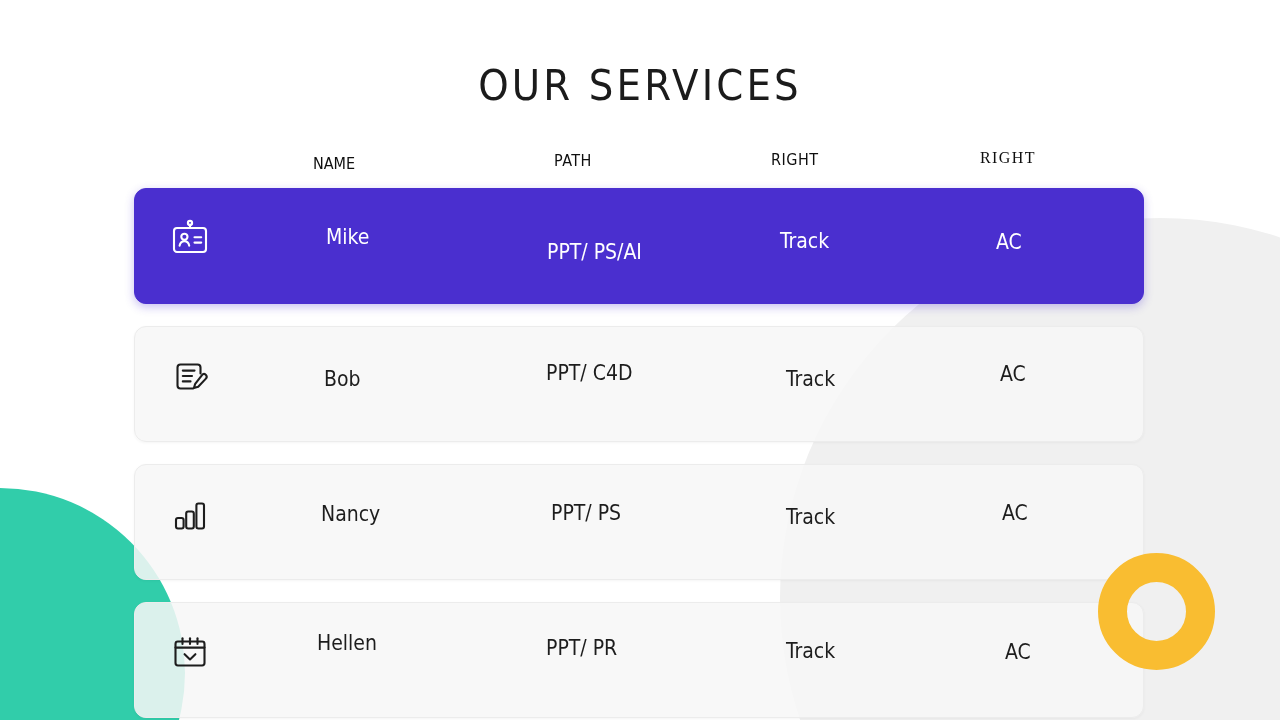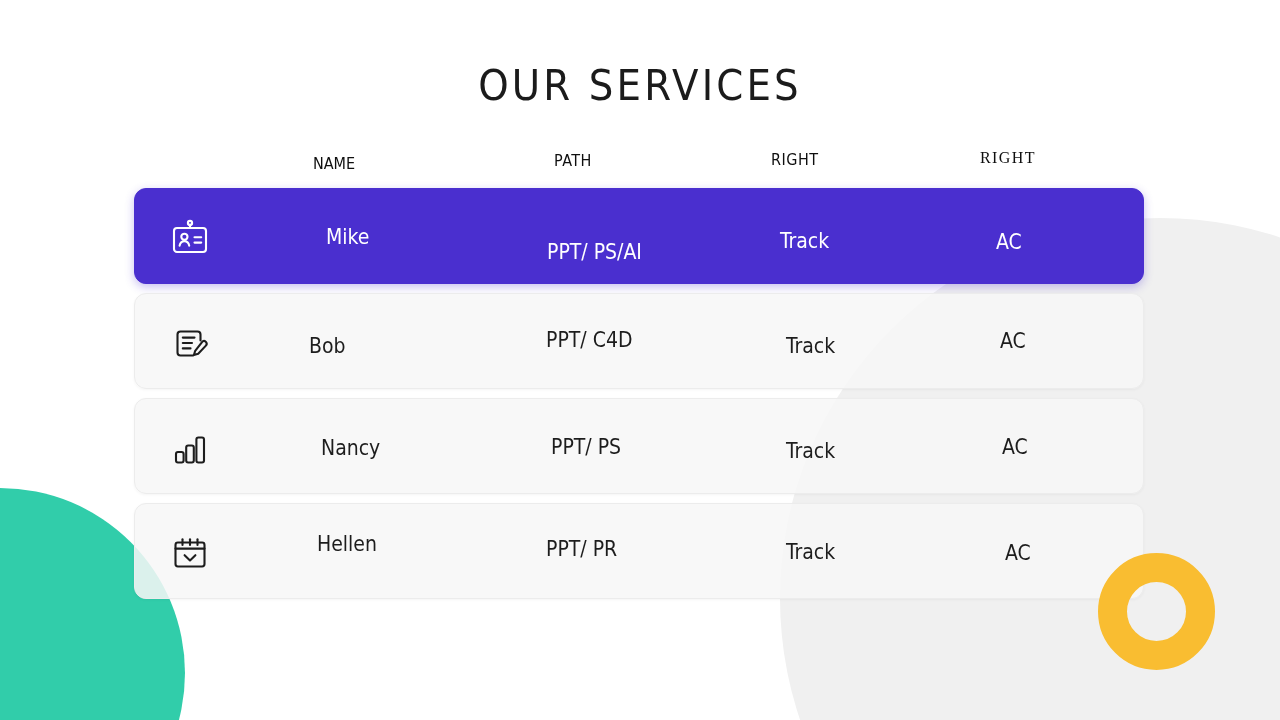--- a/index.html
+++ b/index.html
@@ -95,22 +95,22 @@
 
   .head-name  { left: 179px; top: 14px; }
   .head-skill { left: 420px; top: 11px; letter-spacing: 0.5px; }
   .head-path  { left: 637px; top: 10px; letter-spacing: 0.5px; }
   .head-right { left: 846px; top: 9px;  letter-spacing: 1.4px; font-family: Liberation Serif, serif; }
 
   .rows { position: relative; }
 
   .data-row {
     position: relative;
-    height: 96px;
-    margin-bottom: 9px;
+    height: 116px;
+    margin-bottom: 22px;
     border-radius: 12px;
     background: rgba(247,247,247,0.86);
     border: 1px solid #ececec;
     box-shadow: 0 1px 3px rgba(0,0,0,0.045);
   }
 
   .data-row.is-active {
     background: #4a2fcf;
     border-color: #4a2fcf;
     box-shadow: 0 3px 10px rgba(74,47,207,0.30);
@@ -131,21 +131,21 @@
   .cell-skill { left: 411px; }
   .cell-path  { left: 637px; }
   .cell-right { left: 864px; }
 
   
   .data-row:nth-child(1) .cell-name  { top: 36px; left: 191px; }
   .data-row:nth-child(1) .cell-skill { top: 51px; left: 412px; }
   .data-row:nth-child(1) .cell-path  { top: 40px; left: 645px; }
   .data-row:nth-child(1) .cell-right { top: 41px; left: 861px; }
 
-  .data-row:nth-child(2) .cell-name  { top: 40px; left: 174px; }
+  .data-row:nth-child(2) .cell-name  { top: 40px; left: 189px; }
   .data-row:nth-child(2) .cell-skill { top: 34px; left: 411px; }
   .data-row:nth-child(2) .cell-path  { top: 40px; left: 651px; }
   .data-row:nth-child(2) .cell-right { top: 35px; left: 865px; }
 
   .data-row:nth-child(3) .cell-name  { top: 37px; left: 186px; }
   .data-row:nth-child(3) .cell-skill { top: 36px; left: 416px; }
   .data-row:nth-child(3) .cell-path  { top: 40px; left: 651px; }
   .data-row:nth-child(3) .cell-right { top: 36px; left: 867px; }
 
   .data-row:nth-child(4) .cell-name  { top: 28px; left: 182px; }

